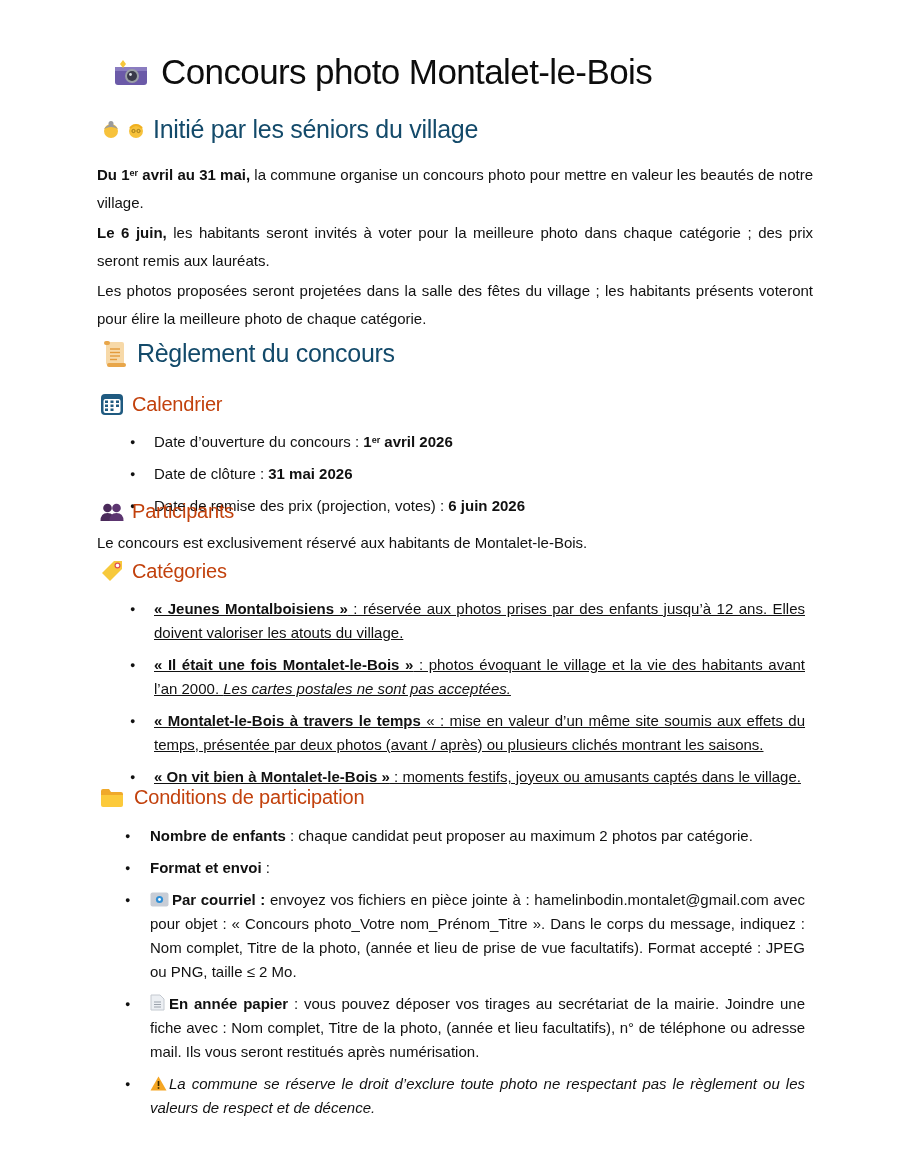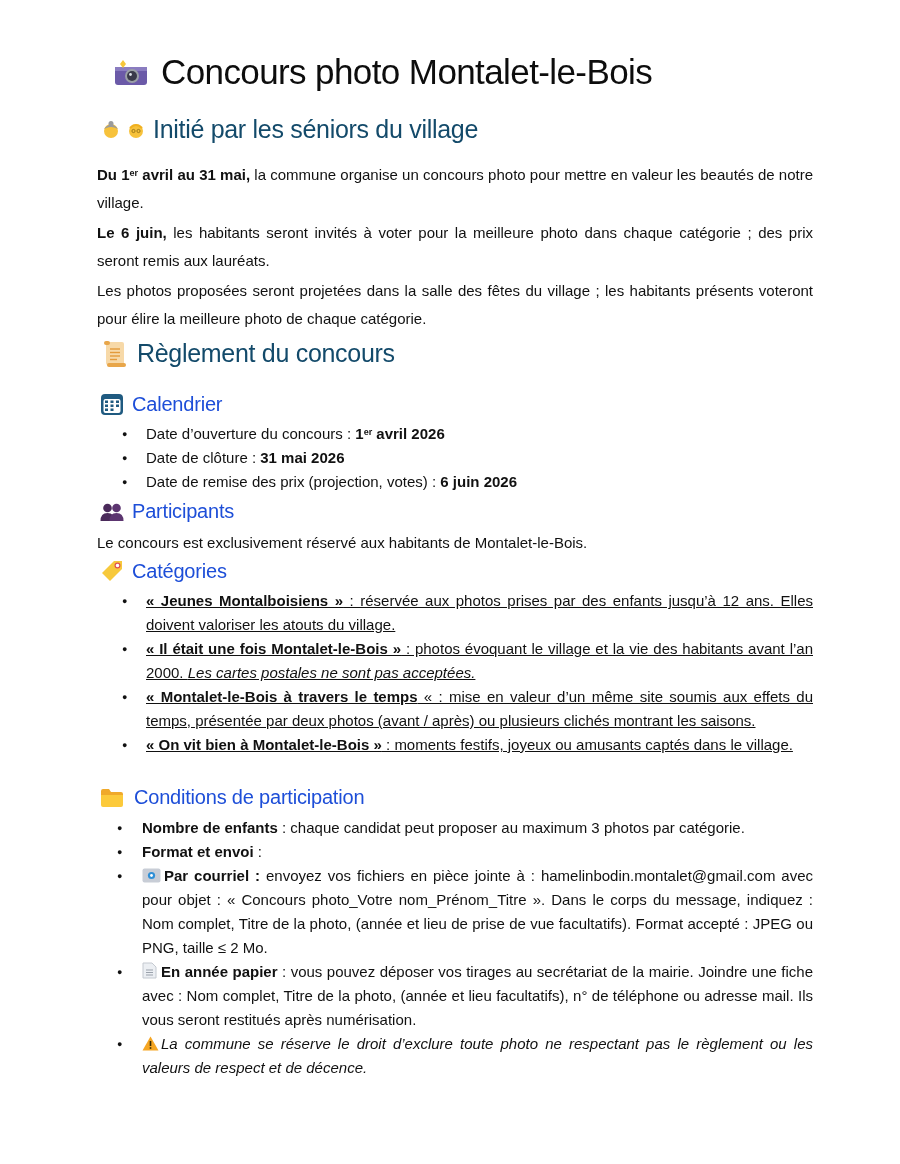--- a/index.html
+++ b/index.html
@@ -1,24 +1,24 @@
 <!DOCTYPE html>
 <html><head>
 <meta charset="utf-8">
 <style>
   html, body { margin: 0; padding: 0; background: #ffffff; }
   body { width: 900px; height: 1164px; position: relative; overflow: hidden;
          font-family: "Liberation Sans", sans-serif; color: #111111; }
   .page { position: absolute; left: 97px; top: 0; width: 716px; }
   .h1 { position: absolute; left: 4px; top: 52px; font-size: 35px; color: #0d0d0d; letter-spacing: -0.6px; white-space: nowrap; display: flex; align-items: center; }
   .h2 { position: absolute; left: 4px; font-size: 25px; color: #134a6a; white-space: nowrap; display: flex; align-items: center; letter-spacing: -0.3px; }
-  .h3 { position: absolute; left: 3px; font-size: 20px; color: #1d4ed8; white-space: nowrap; display: flex; align-items: center; letter-spacing: -0.2px; }
+  .h3 { position: absolute; left: 3px; font-size: 20px; color: #c2410c; white-space: nowrap; display: flex; align-items: center; letter-spacing: -0.2px; }
   .p { position: absolute; left: 0; width: 716px; font-size: 15px; line-height: 28px; text-align: justify; color: #111; }
   .ul { position: absolute; left: 0; width: 716px; margin: 0; padding: 0; list-style: none; }
-  .li { position: relative; font-size: 15px; line-height: 24px; padding-left: 49px; text-align: justify; margin: 0; }
+  .li { position: relative; font-size: 15px; line-height: 24px; padding-left: 49px; text-align: justify; margin: 8px; }
   .li::before { content: "●"; position: absolute; left: 25px; top: 0; font-size: 9px; }
   .li.cond { padding-left: 45px; }
   .li.cond::before { left: 20px; }
   b { font-weight: bold; }
   i { font-style: italic; }
   sup { font-size: 9px; vertical-align: top; position: relative; top: -2px; }
   .ico { display: inline-block; margin-right: 9px; }
   .ico svg { display: block; }
 </style>
 </head>
@@ -139,21 +139,21 @@
   <div class="h3" style="top:786px;">
     <span class="ico" style="margin-right:10px;">
       <svg width="24" height="20" viewBox="0 0 24 20">
         <path d="M1 3 Q1 1 3 1 L9 1 L11 4 L21 4 Q23 4 23 6 L23 8 L1 8 Z" fill="#f0a92a"></path>
         <path d="M1 7 L23 7 L23 17 Q23 19 21 19 L3 19 Q1 19 1 17 Z" fill="#fcca3b"></path>
       </svg>
     </span>
     <span>Conditions de participation</span>
   </div>
   <ul class="ul" style="top:816px;">
-    <li class="li cond"><b>Nombre de enfants</b><span> : chaque candidat peut proposer au maximum 3 photos par catégorie.</span></li>
+    <li class="li cond"><b>Nombre de enfants</b><span> : chaque candidat peut proposer au maximum 2 photos par catégorie.</span></li>
     <li class="li cond"><b>Format et envoi</b><span> :</span></li>
     <li class="li cond"><span class="ico" style="margin-right:3px; vertical-align:-2px;">
         <svg width="19" height="15" viewBox="0 0 19 15">
             <rect x="0.5" y="0.5" width="18" height="14" rx="2" fill="#c8cdd6"></rect>
             <circle cx="9.5" cy="7.5" r="3.6" fill="#2f8fd6"></circle>
             <circle cx="9.5" cy="7.5" r="1.4" fill="#ffffff"></circle>
           </svg>
       </span><b>Par courriel :</b><span> envoyez vos fichiers en pièce jointe à : hamelinbodin.montalet@gmail.com avec pour objet : « Concours photo_Votre nom_Prénom_Titre ». Dans le corps du message, indiquez : Nom complet, Titre de la photo, (année et lieu de prise de vue facultatifs). Format accepté : JPEG ou PNG, taille ≤ 2 Mo.</span></li>
     <li class="li cond"><span class="ico" style="margin-right:4px; vertical-align:-2px;">
         <svg width="15" height="17" viewBox="0 0 15 17">

